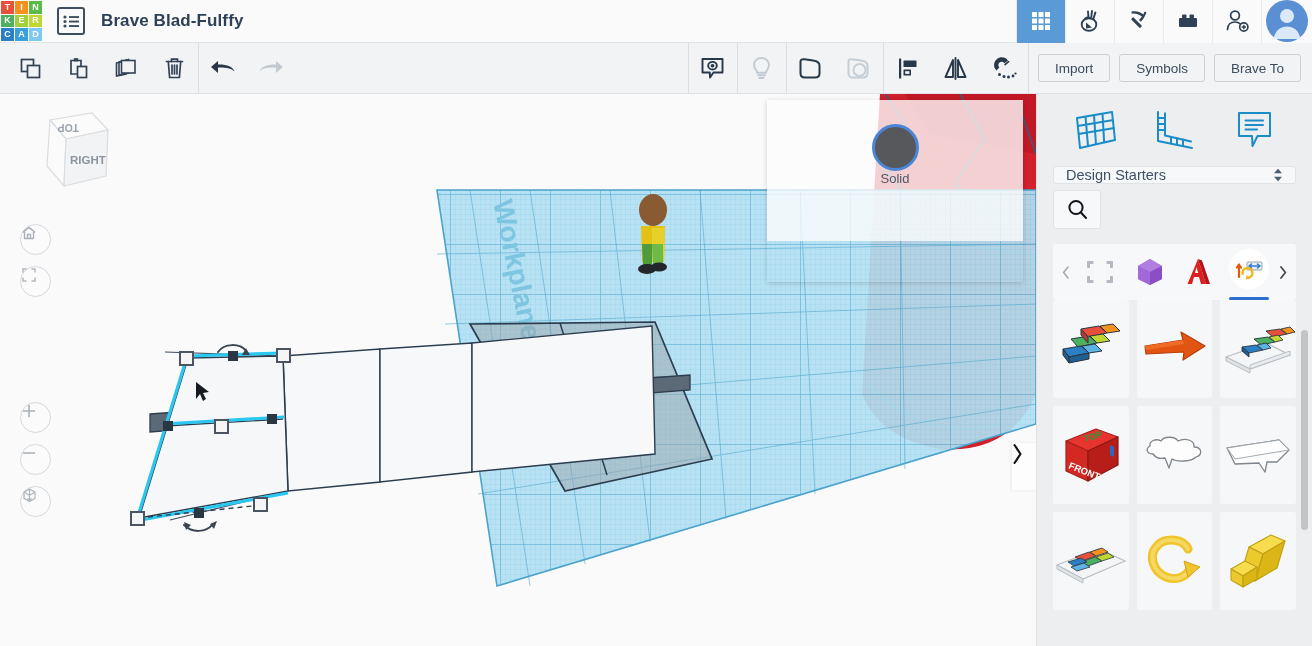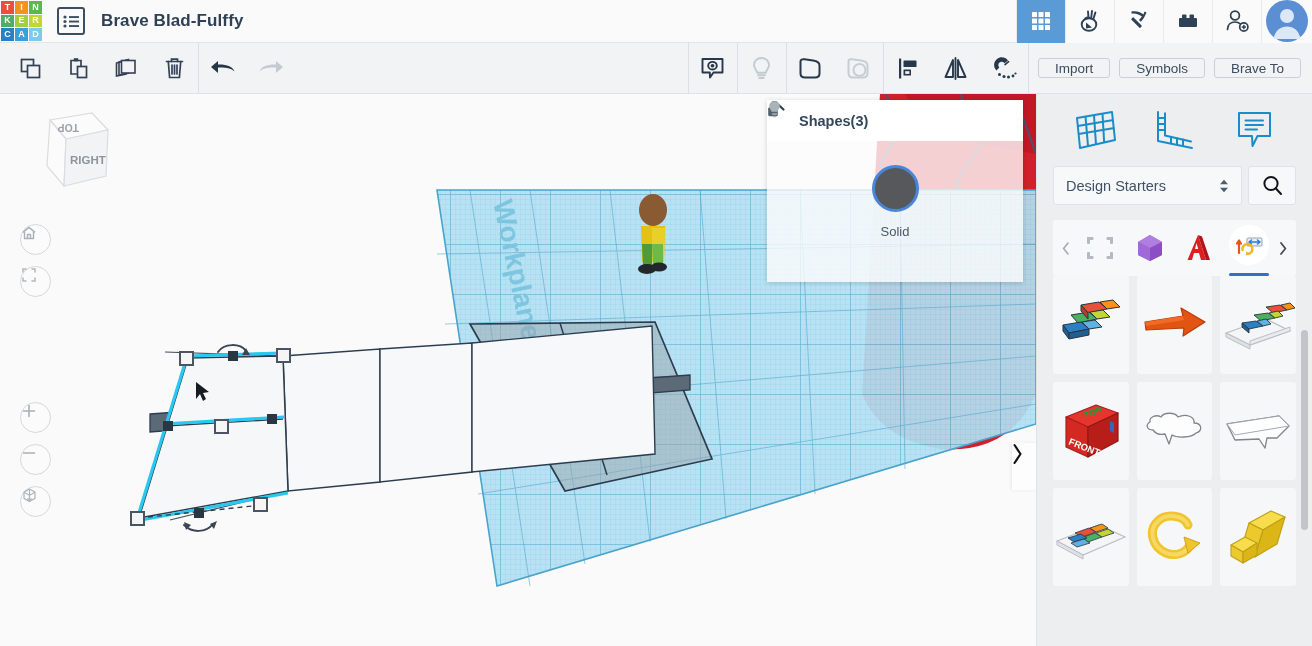--- a/index.html
+++ b/index.html
@@ -55,21 +55,21 @@
     background: #f2f3f4; border-bottom: 1px solid #dfe1e4;
     display: flex; align-items: center;
   }
   .tool-btn {
     width: 48px; height: 50px; display: flex; align-items: center; justify-content: center;
     cursor: pointer;
   }
   .tool-sep { width: 1px; height: 50px; background: #dcdee1; }
   .spacer-flex { flex: 1; }
   .txt-btn {
-    height: 20px; padding: 0 16px; margin-left: 9px;
+    height: 28px; padding: 0 16px; margin-left: 9px;
     background: #f2f3f4; border: 1px solid #ccd0d4; border-radius: 3px;
     font-size: 13.5px; color: #3b4c5e; display: flex; align-items: center;
     cursor: pointer; font-family: "Liberation Sans", sans-serif;
   }
 
   
   .canvas {
     position: absolute; left: 0; top: 94px; width: 1036px; height: 552px;
     background: #fafafa; overflow: hidden;
   }
@@ -100,39 +100,39 @@
   }
   .swatch-wrap { width: 64px; text-align: center; cursor: pointer; }
   .swatch {
     width: 47px; height: 47px; border-radius: 50%; margin: 0 auto;
   }
   .swatch.solid { background: #56585c; border: 3px solid #4a86d8; }
   .swatch.hole {
     border: 3px solid #ffffff;
     background: repeating-linear-gradient(45deg, #bdbdbd 0 5px, #e4e4e4 5px 10px);
   }
-  .swatch-lbl { font-size: 13px; color: #4a5868; margin-top: 12px; }
+  .swatch-lbl { font-size: 13px; color: #4a5868; }
 
   .collapse-tab {
     position: absolute; left: 1012px; top: 349px; width: 24px; height: 47px;
     background: #fdfdfd; display: flex; align-items: center; justify-content: center;
     cursor: pointer; box-shadow: -1px 0 3px rgba(0,0,0,.08);
   }
 
   
   .rpanel {
     position: absolute; left: 1036px; top: 94px; width: 276px; height: 552px;
     background: #eceef0; border-left: 1px solid #dfe1e4;
   }
   .rp-icons {
     height: 72px; display: flex; align-items: center; justify-content: space-around;
     padding: 0 18px;
   }
   .rp-icon { width: 62px; height: 52px; display: flex; align-items: center; justify-content: center; cursor: pointer; }
-  .rp-searchrow { display: flex; gap: 6px; padding: 0 16px; }
+  .rp-searchrow { display: flex; gap: 6px; padding: 0 16px; flex-direction: column; }
   .rp-select {
     flex: 1; height: 39px; background: #f7f8f9; border: 1px solid #e0e2e5; border-radius: 3px;
     display: flex; align-items: center; padding: 0 12px; font-size: 14.5px; color: #3f5167;
     cursor: pointer;
   }
   .rp-select .spin { margin-left: auto; display: flex; flex-direction: column; gap: 2px; }
   .rp-searchbtn {
     width: 48px; height: 39px; background: #f7f8f9; border: 1px solid #e0e2e5; border-radius: 3px;
     display: flex; align-items: center; justify-content: center; cursor: pointer;
   }
@@ -579,43 +579,20 @@
           <g stroke="#aeb5bc" stroke-width="1.2" fill="none">
         <polygon points="8.5,2 14,5.2 14,11.3 8.5,14.5 3,11.3 3,5.2"></polygon>
         <path d="M8.5 2 L8.5 8.2 L14 5.2"></path>
             <path d="M8.5 8.2 L3 5.2"></path>
           </g>
         <path d="M8.5 9 L8.5 13.5 M6.8 11.8 L8.5 14 L10.2 11.8" stroke="#aeb5bc" stroke-width="1.3" fill="none" stroke-linecap="round"></path>
         </svg>
     </div>
 
     <div class="shapes-panel">
-      <div class="shapes-head">
-        <span style="cursor:pointer;display:flex">
-          <svg width="19" height="13" viewBox="0 0 19 13">
-              <path d="M2.5 9.5 L9.5 3 L16.5 9.5" fill="none" stroke="#2f3e4e" stroke-width="2.2" stroke-linecap="round" stroke-linejoin="round"></path>
-            </svg>
-        </span>
-        <span class="shapes-title">Shapes(3)</span>
-        <span class="hicons">
-          <span style="cursor:pointer;display:flex">
-            <svg width="15" height="18" viewBox="0 0 15 18">
-              <path d="M4 8 V5.4 C4 3.2 5.6 1.8 7.6 1.8 C9.4 1.8 10.8 3 11 4.8" fill="none" stroke="#53626f" stroke-width="1.8" stroke-linecap="round"></path>
-              <rect x="1.2" y="7.6" width="9.6" height="8.6" rx="1.1" fill="#53626f"></rect>
-            </svg>
-          </span>
-          <span style="cursor:pointer;display:flex">
-            <svg width="15" height="19" viewBox="0 0 15 19">
-              <path d="M7.5 1.3 C4.2 1.3 2.2 3.5 2.2 6 C2.2 8.3 4 9.5 4.6 11.8 H10.4 C11 9.5 12.8 8.3 12.8 6 C12.8 3.5 10.8 1.3 7.5 1.3 Z" fill="#aab2ba"></path>
-              <rect x="4.8" y="13.2" width="5.4" height="1.6" rx=".8" fill="#aab2ba"></rect>
-              <rect x="5.7" y="15.7" width="3.6" height="1.6" rx=".8" fill="#aab2ba"></rect>
-            </svg>
-          </span>
-        </span>
-      </div>
       <div class="shapes-body">
         <div class="swatch-wrap">
           <div class="swatch solid"></div>
           <div class="swatch-lbl">Solid</div>
         </div>
       </div>
     </div>
 
     <div class="collapse-tab">
       <svg width="11" height="22" viewBox="0 0 11 22">

